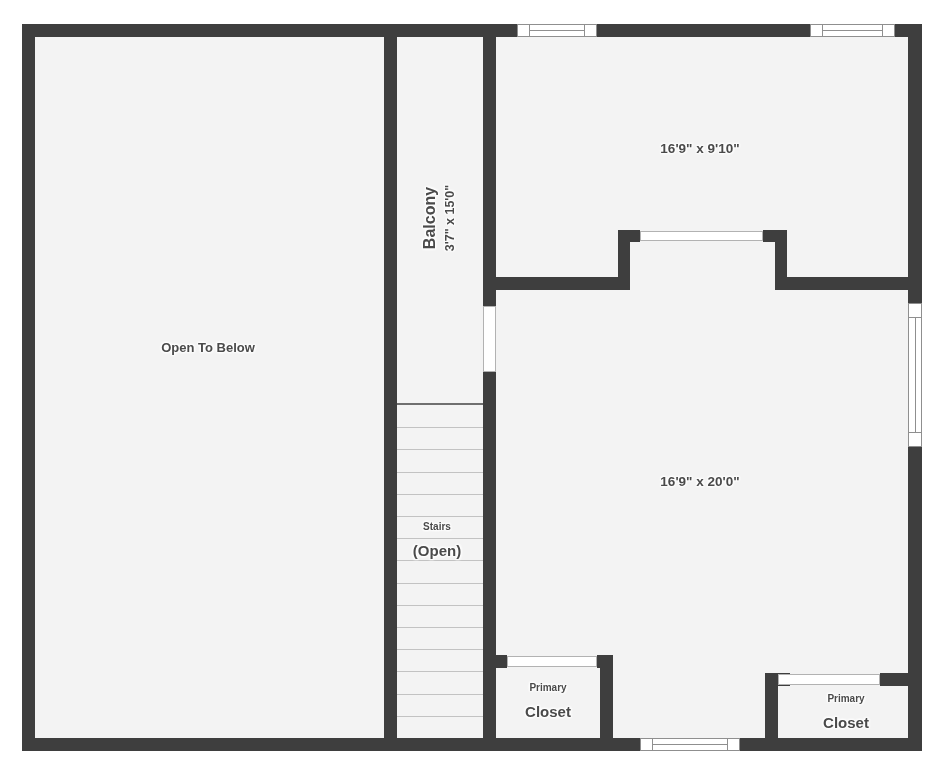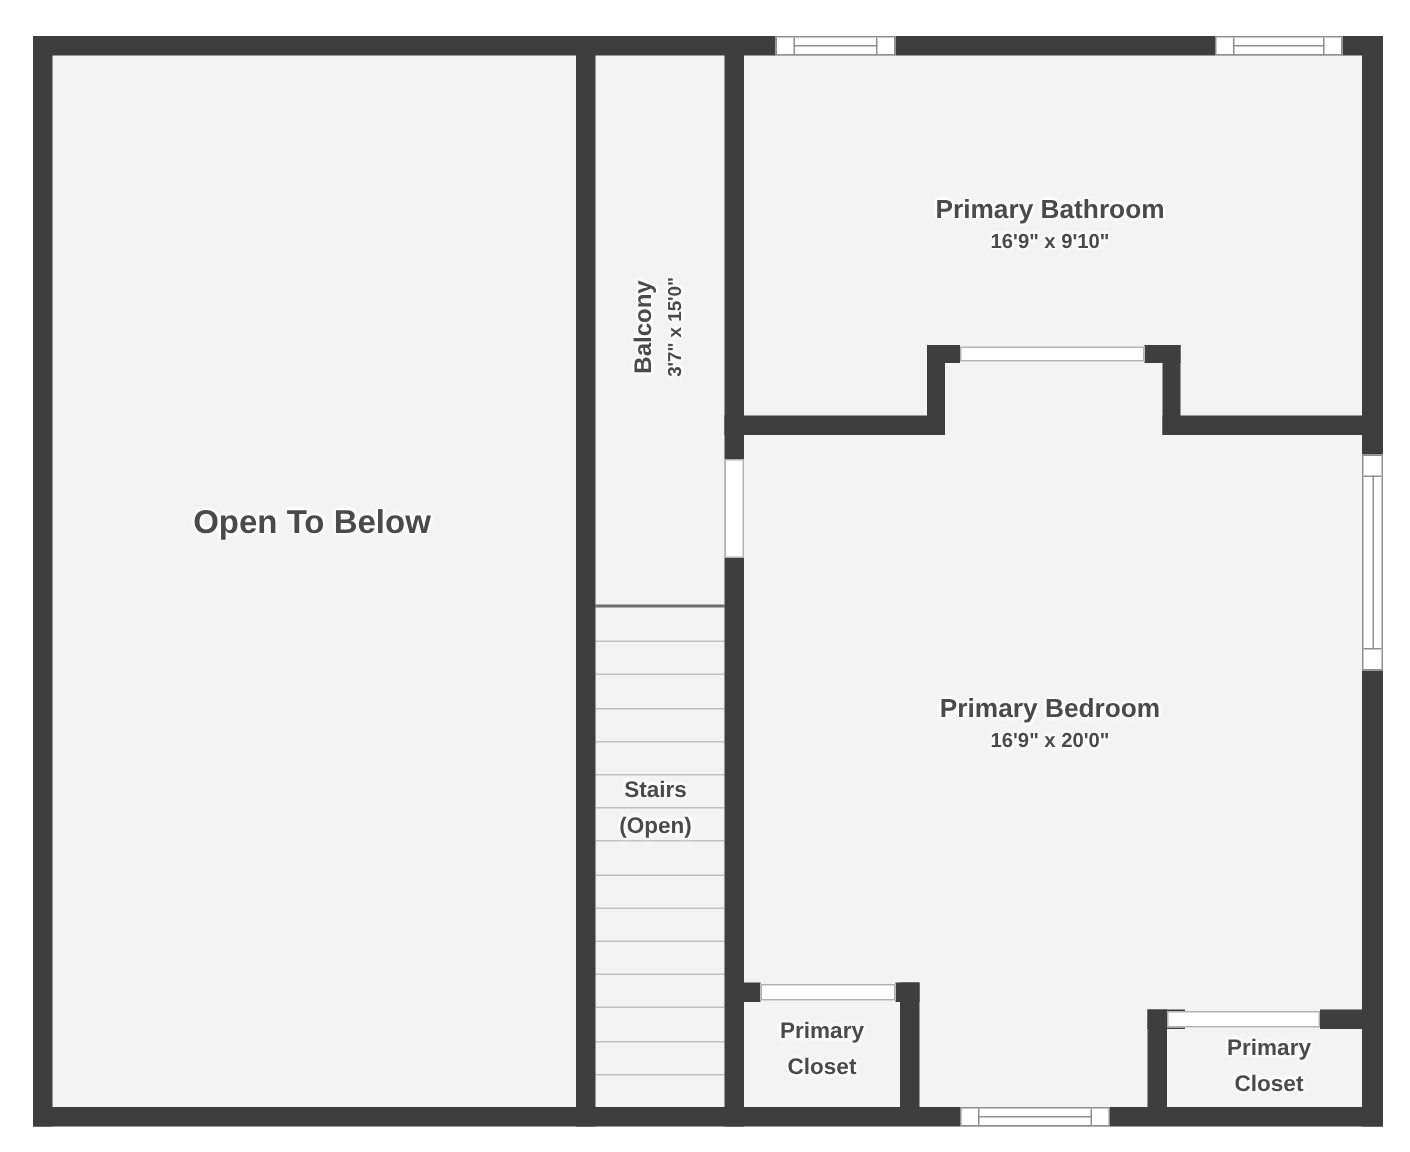--- a/index.html
+++ b/index.html
@@ -61,25 +61,25 @@
     transform: translate(-50%, -50%);
     text-align: center;
     color: var(--text, #4a4a4a);
     font-weight: bold;
     white-space: nowrap;
     text-shadow: -1px -1px 2px #fff, 1px -1px 2px #fff, -1px 1px 2px #fff, 1px 1px 2px #fff, 0 0 4px #fff;
   }
   .room-label.rotated { transform: translate(-50%, -50%) rotate(-90deg); }
   .room-label .title { display:block; font-size:17.5px; line-height:24px; }
   .room-label .dims  { display:block; font-size:13.5px; line-height:20px; }
-  .room-label.small .title { font-size:15px; line-height:24px; }
+  .room-label.small .title { font-size:10px; line-height:24px; }
   .room-label.small .dims  { font-size:15px; line-height:24px; font-weight:bold; }
   .room-label.balcony .title { font-size:16px; line-height:22px; }
   .room-label.balcony .dims  { font-size:12.5px; line-height:18px; }
-  .room-label.single .title { font-size:22px; }
+  .room-label.single .title { font-size:13px; }
 </style>
 </head>
 <body>
 
 <div class="stage">
   <div class="plan">
 
     <div class="stairs-edge" style="left:375px; top:379px; width:86px; height:2px;"></div>
     <div class="treads" style="left:375px; top:381px; width:86px; height:333px;">
         <div class="tread" style="top: 22px;"></div>
@@ -150,26 +150,24 @@
     <div class="room-label single" style="left:186px; top:324px;">
       <span class="title">Open To Below</span>
     </div>
 
     <div class="room-label balcony rotated" style="left:417px; top:194px;">
       <span class="title">Balcony</span>
       <span class="dims">3'7" x 15'0"</span>
     </div>
 
     <div class="room-label" style="left:678px; top:125px;">
-      <span class="title">Primary Bathroom</span>
       <span class="dims">16'9" x 9'10"</span>
     </div>
 
     <div class="room-label" style="left:678px; top:458px;">
-      <span class="title">Primary Bedroom</span>
       <span class="dims">16'9" x 20'0"</span>
     </div>
 
     <div class="room-label small" style="left:415px; top:515px;">
       <span class="title">Stairs</span>
       <span class="dims">(Open)</span>
     </div>
 
     <div class="room-label small" style="left:526px; top:676px;">
       <span class="title">Primary</span>

